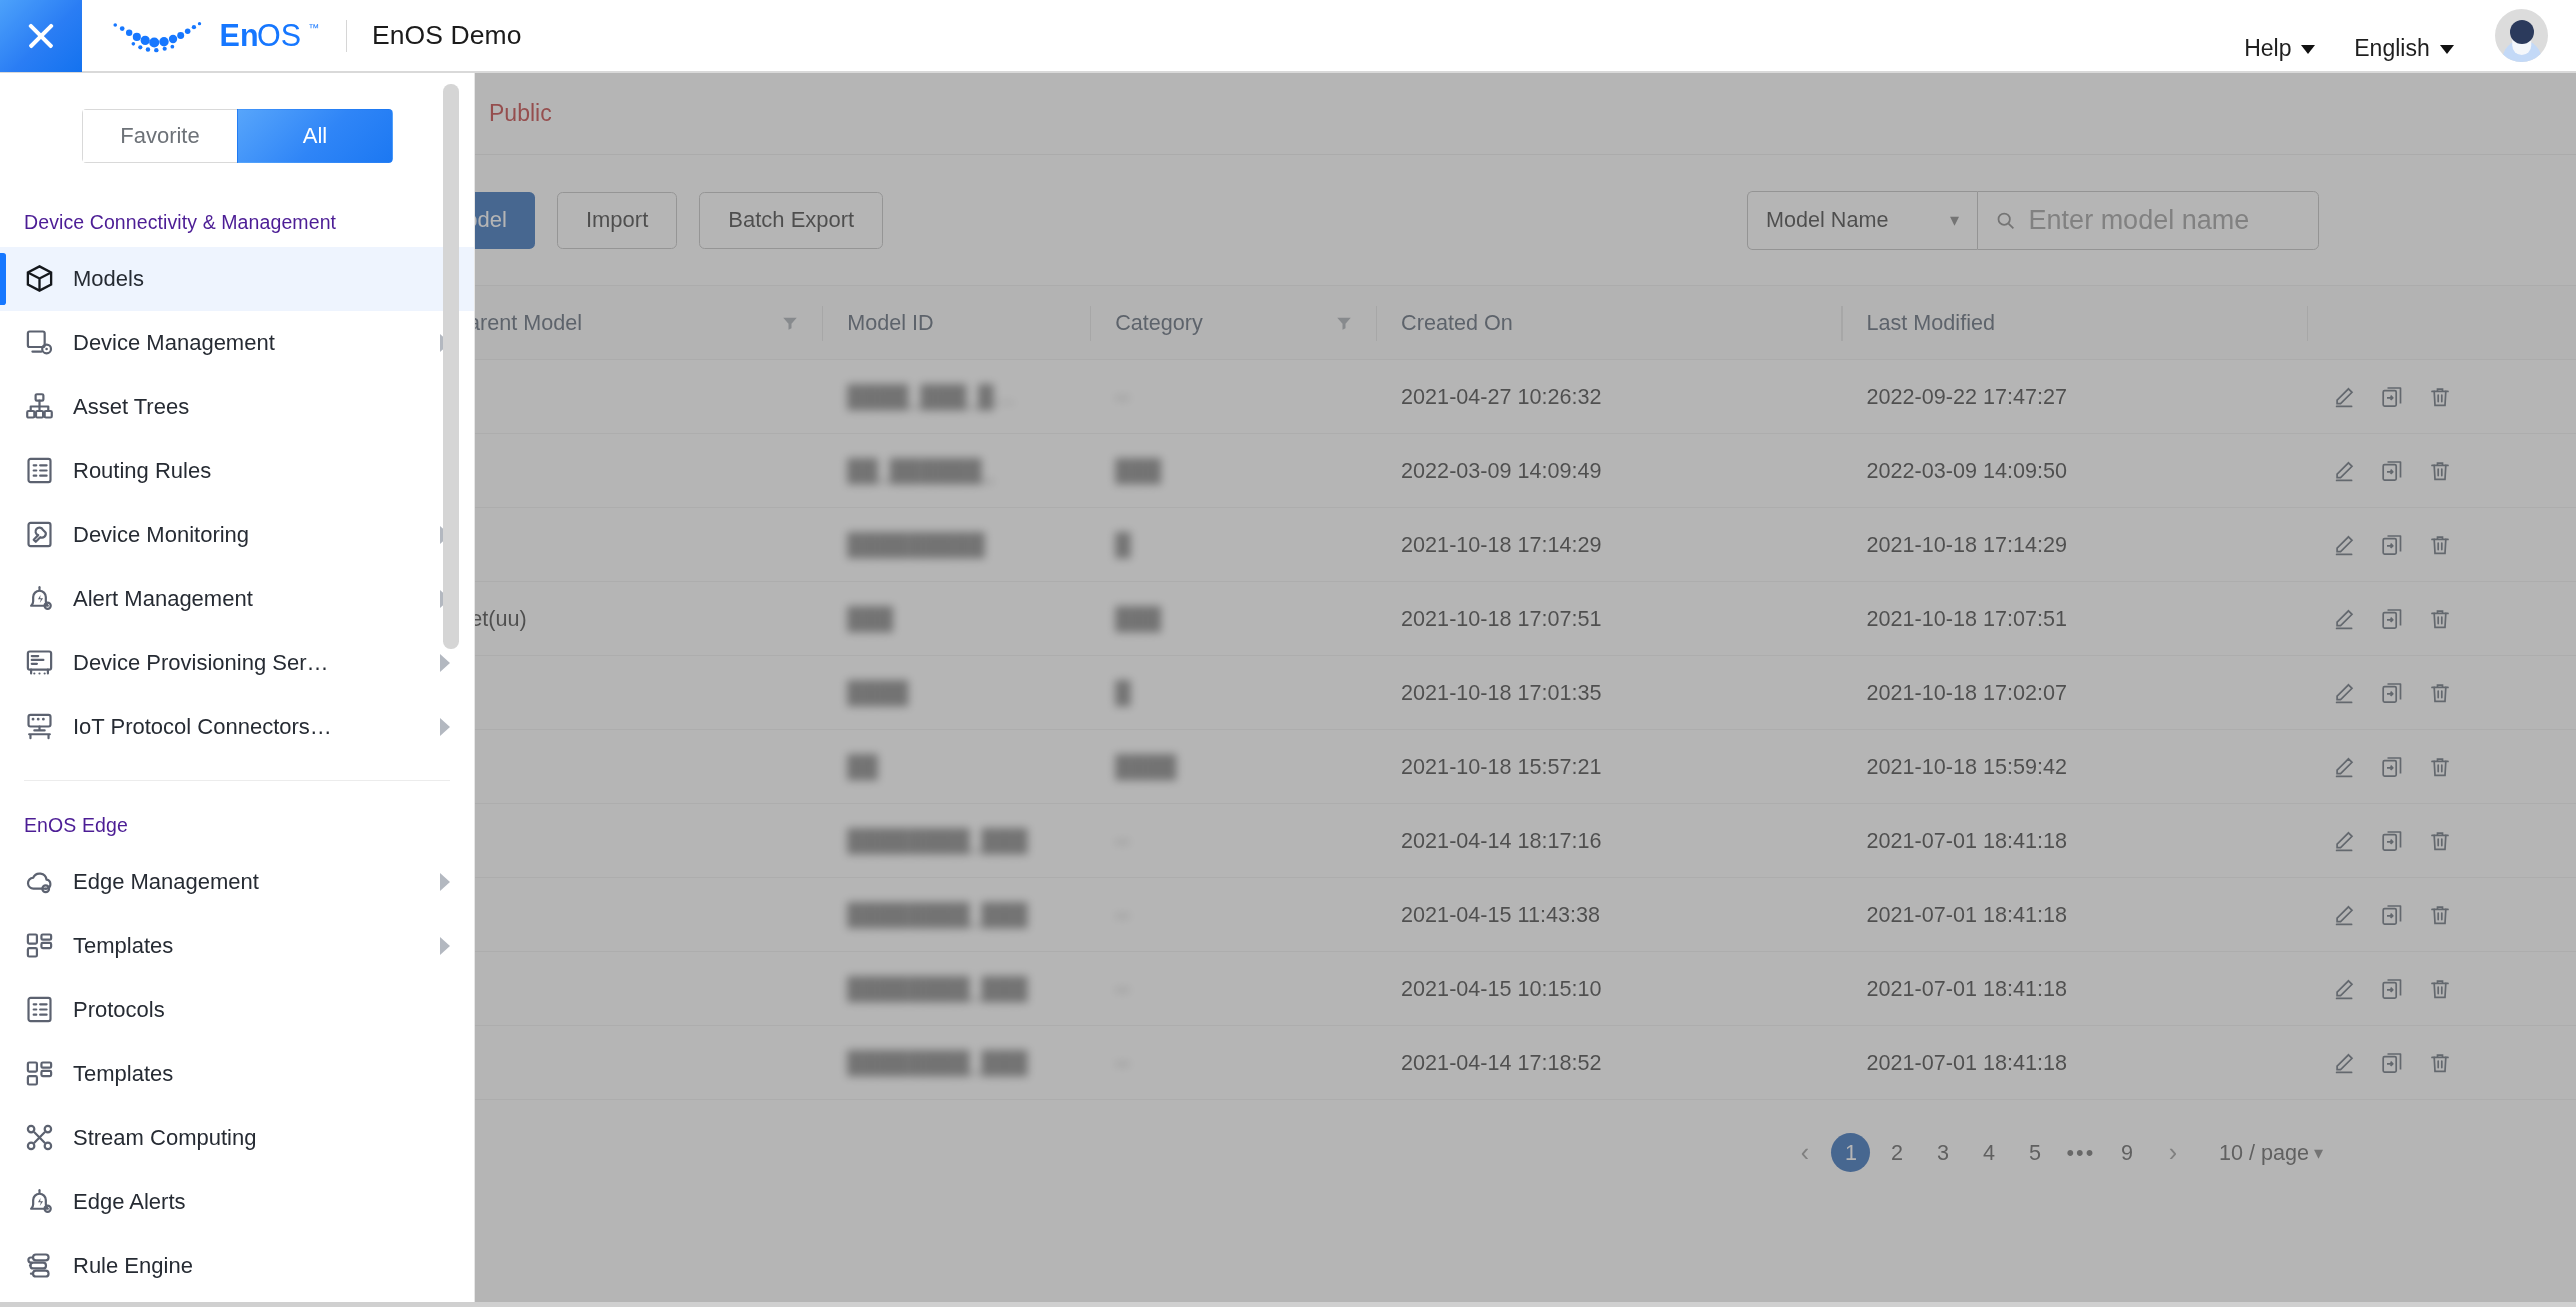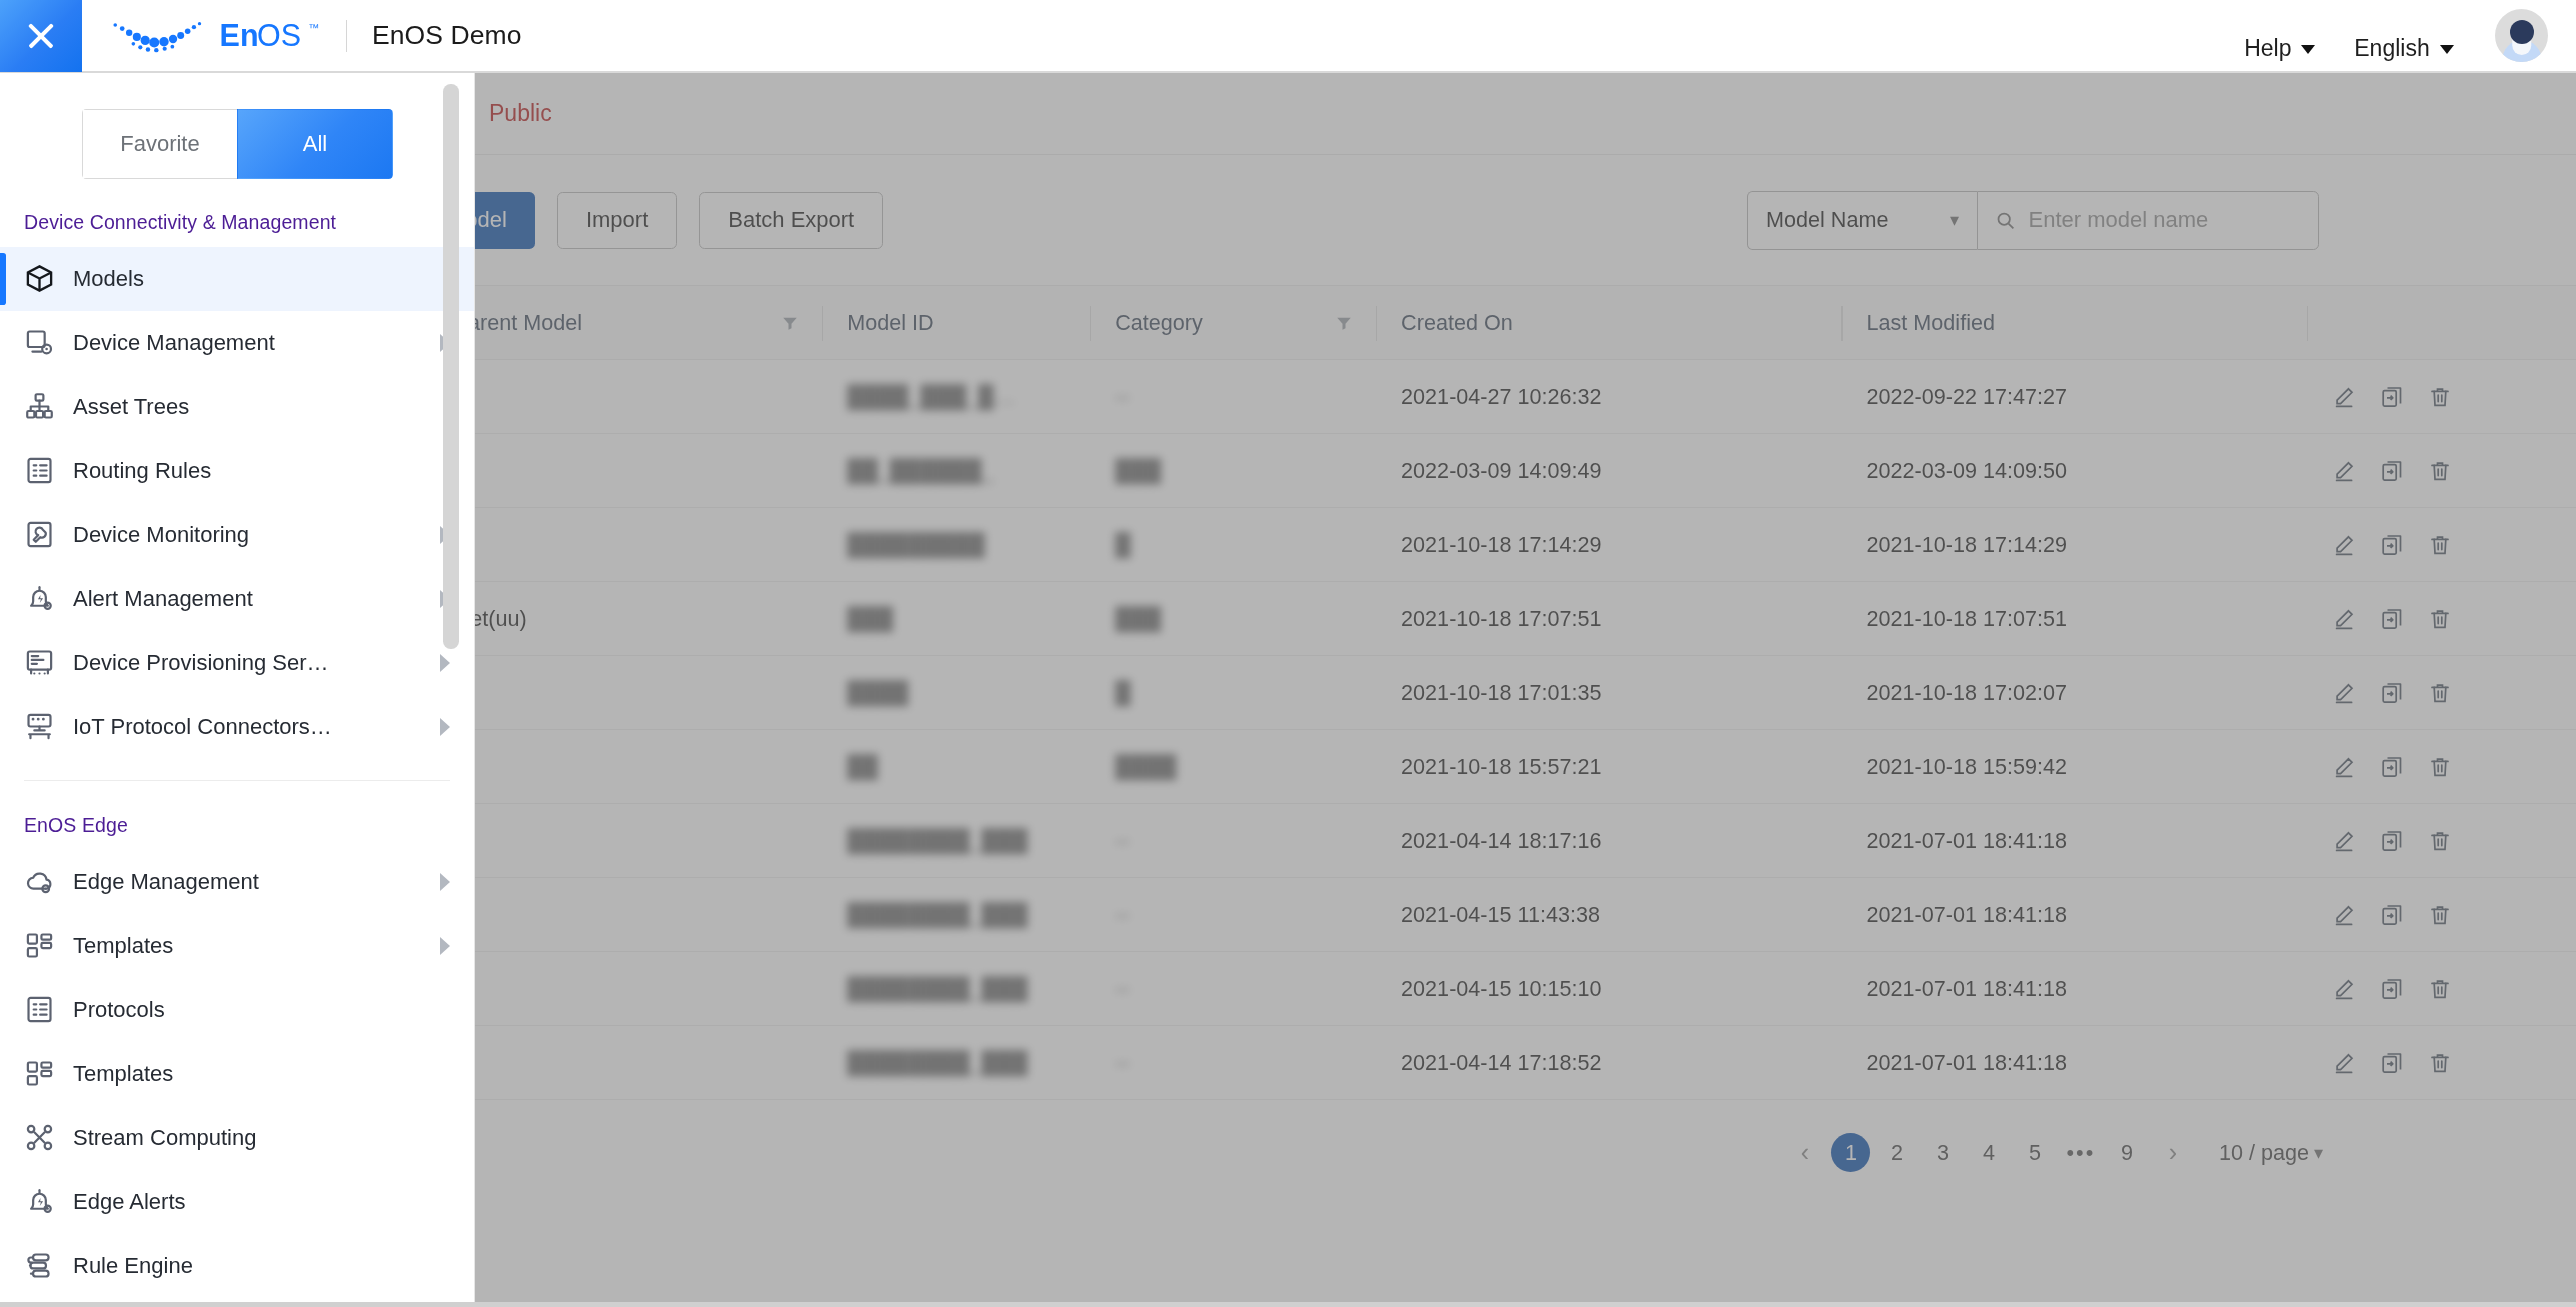--- a/index.html
+++ b/index.html
@@ -99,21 +99,21 @@
     width: 230px; border: 1.4px solid #b5b5b5; border-right: none;
     border-radius: 5.6px 0 0 5.6px; display: flex; align-items: center;
     justify-content: space-between; padding: 0 18px; font-size: 21.6px;
     color: #1b1b1b; cursor: pointer;
   }
   .chev { font-size: 18px; color: #6f6f6f; }
   .search-box {
     width: 342px; border: 1.4px solid #b5b5b5; border-radius: 0 5.6px 5.6px 0;
     display: flex; align-items: center; gap: 12.6px; padding: 0 17px;
   }
-  .search-ph { font-size: 22px; color: #8d8d8d; }
+  .search-ph { font-size: 27px; color: #8d8d8d; }
 
   
   table.models { width: 100%; border-collapse: collapse; table-layout: fixed; }
   table.models th {
     text-align: left; font-weight: normal; font-size: 21.6px; color: #3d4a5c;
     height: 74px; padding: 0 24px; background: #fafafa;
     border-top: 1.4px solid #eaeaea; border-bottom: 1.4px solid #eaeaea;
     position: relative;
   }
   table.models th .thwrap { display: flex; align-items: center; }
@@ -157,21 +157,21 @@
     background: rgba(120,120,120,0.55); z-index: 40; pointer-events: none;
   }
 
   
   .drawer {
     position: absolute; left: 0; top: 73px; width: 475px; height: 1235px;
     background: #ffffff; z-index: 50; overflow: hidden;
     border-right: 0.7px solid #e6e6e6;
   }
   .seg {
-    margin: 36px 0 0 82px; display: flex; width: 311px; height: 70px;
+    margin: 36px 0 0 82px; display: flex; width: 311px; height: 54px;
     border-radius: 4.2px; overflow: hidden;
   }
   .seg-btn {
     flex: 1; display: flex; align-items: center; justify-content: center;
     font-size: 22px; cursor: pointer;
   }
   .seg-off { background: #fff; color: #6d7278; border: 1.4px solid #d9d9d9; border-right: none; }
   .seg-on {
     background: linear-gradient(135deg,#57a5fb 0%,#2f85f7 55%,#1c78f2 100%);
     color: #fff; border: 1.4px solid transparent;

